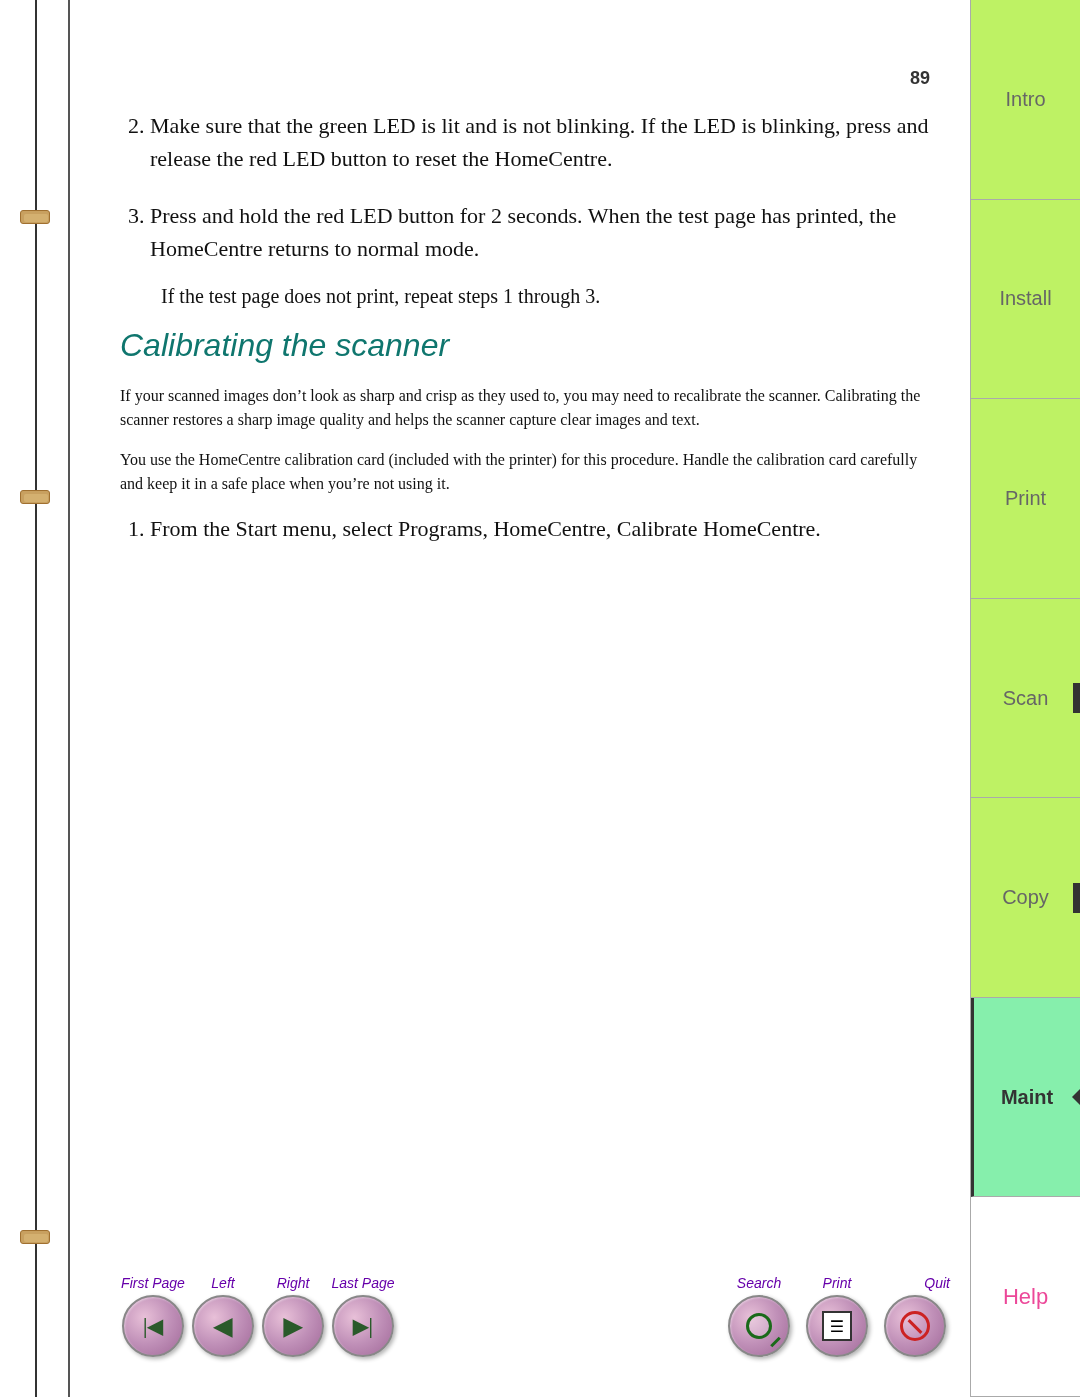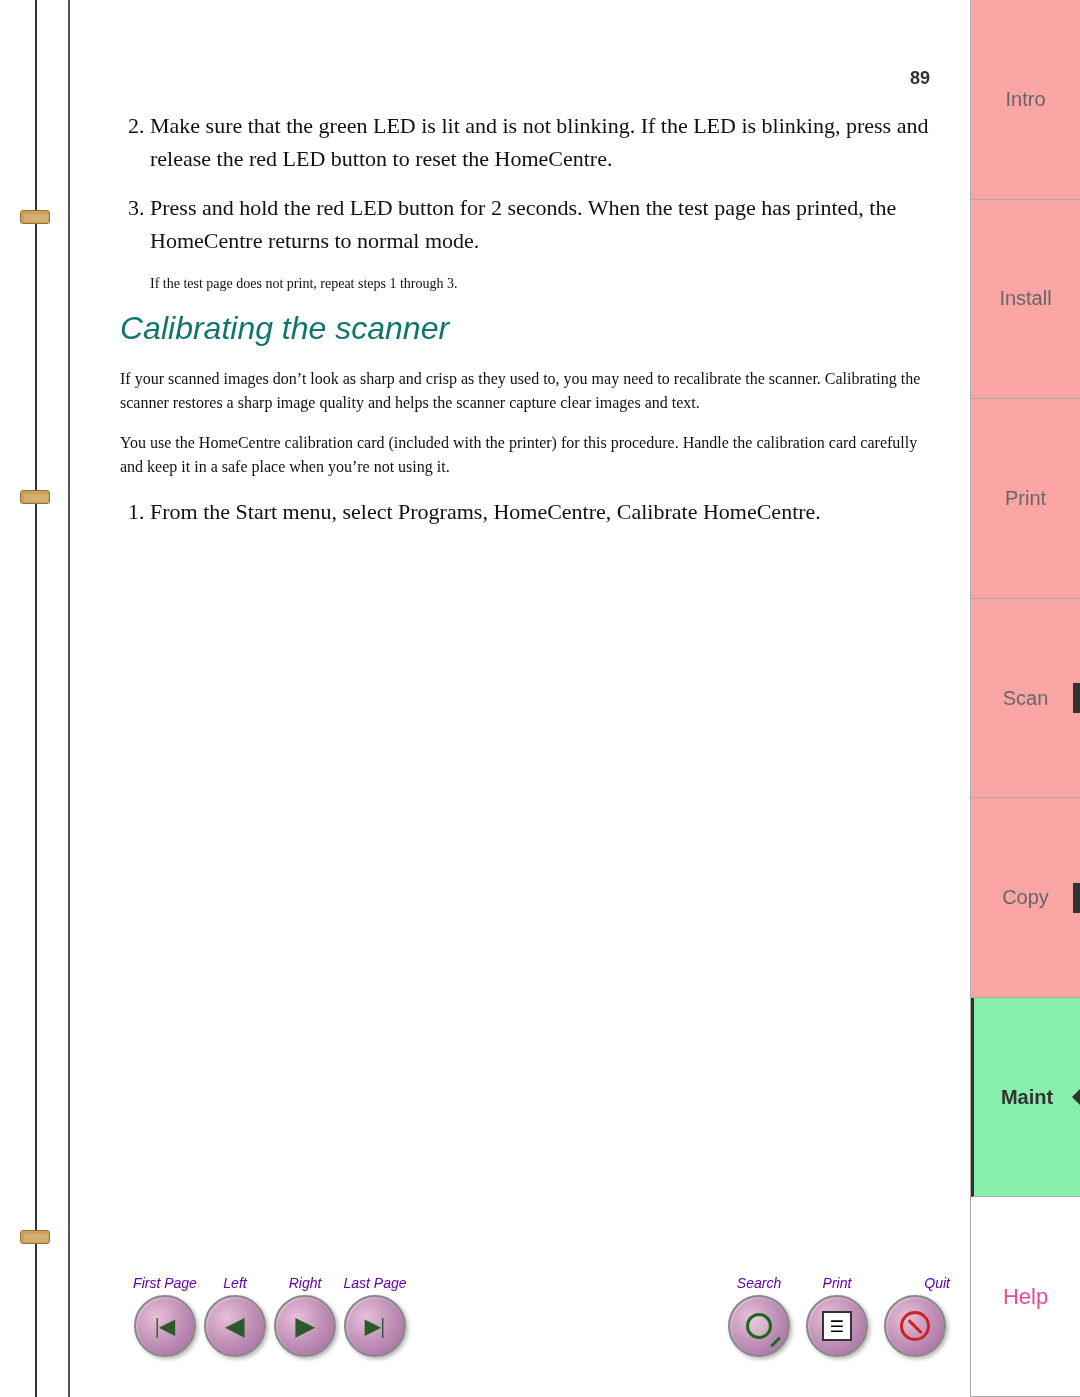--- a/index.html
+++ b/index.html
@@ -72,21 +72,21 @@
       flex: 1;
       display: flex;
       align-items: center;
       justify-content: center;
       border-bottom: 1px solid #aaa;
       font-family: Arial, sans-serif;
       font-size: 20px;
       color: #666;
       cursor: pointer;
       position: relative;
-      background: #fca5a5;
+      background: #bef264;
     }
 
     .sidebar-tab.active {
       background: #86efac;
       color: #333;
       font-weight: bold;
       border-left: 3px solid #333;
     }
 
     .sidebar-tab.active::after {
@@ -154,31 +154,31 @@
     .section-title {
       font-family: Arial, Helvetica, sans-serif;
       font-size: 32px;
       font-weight: normal;
       font-style: italic;
       color: #0f766e;
       margin: 16px 0 20px 0;
     }
 
     .indent-text {
-      font-size: 14px;
+      font-size: 20px;
       line-height: 1.5;
       color: #111;
-      margin: 0 0 16px 30px;
+      margin: 0 0 16px 41px;
     }
 
     
     .nav-bar {
       position: absolute;
       bottom: 40px;
-      left: 80px;
+      left: 68px;
       right: 110px;
       padding: 0 20px 0 50px;
       display: flex;
       align-items: center;
       gap: 0;
     }
 
     .nav-label {
       font-family: Arial, sans-serif;
       font-size: 14px;
@@ -257,21 +257,21 @@
   </div>
 </div>
 
 <div class="main-content">
   <div class="page-number">89</div>
 
   <ol class="numbered-list" start="2">
     <li>
       <span>Make sure that the green LED is lit and is not blinking. If the LED is blinking, press and release the red LED button to reset the HomeCentre.</span>
     </li>
-    <li style="margin-top:16px;">
+    <li style="margin-top:24px;">
       <span>Press and hold the red LED button for 2 seconds. When the test page has printed, the HomeCentre returns to normal mode.</span>
     </li>
   </ol>
 
   <p class="indent-text">
     If the test page does not print, repeat steps 1 through 3.
   </p>
 
   <h2 class="section-title">Calibrating the scanner</h2>
 

